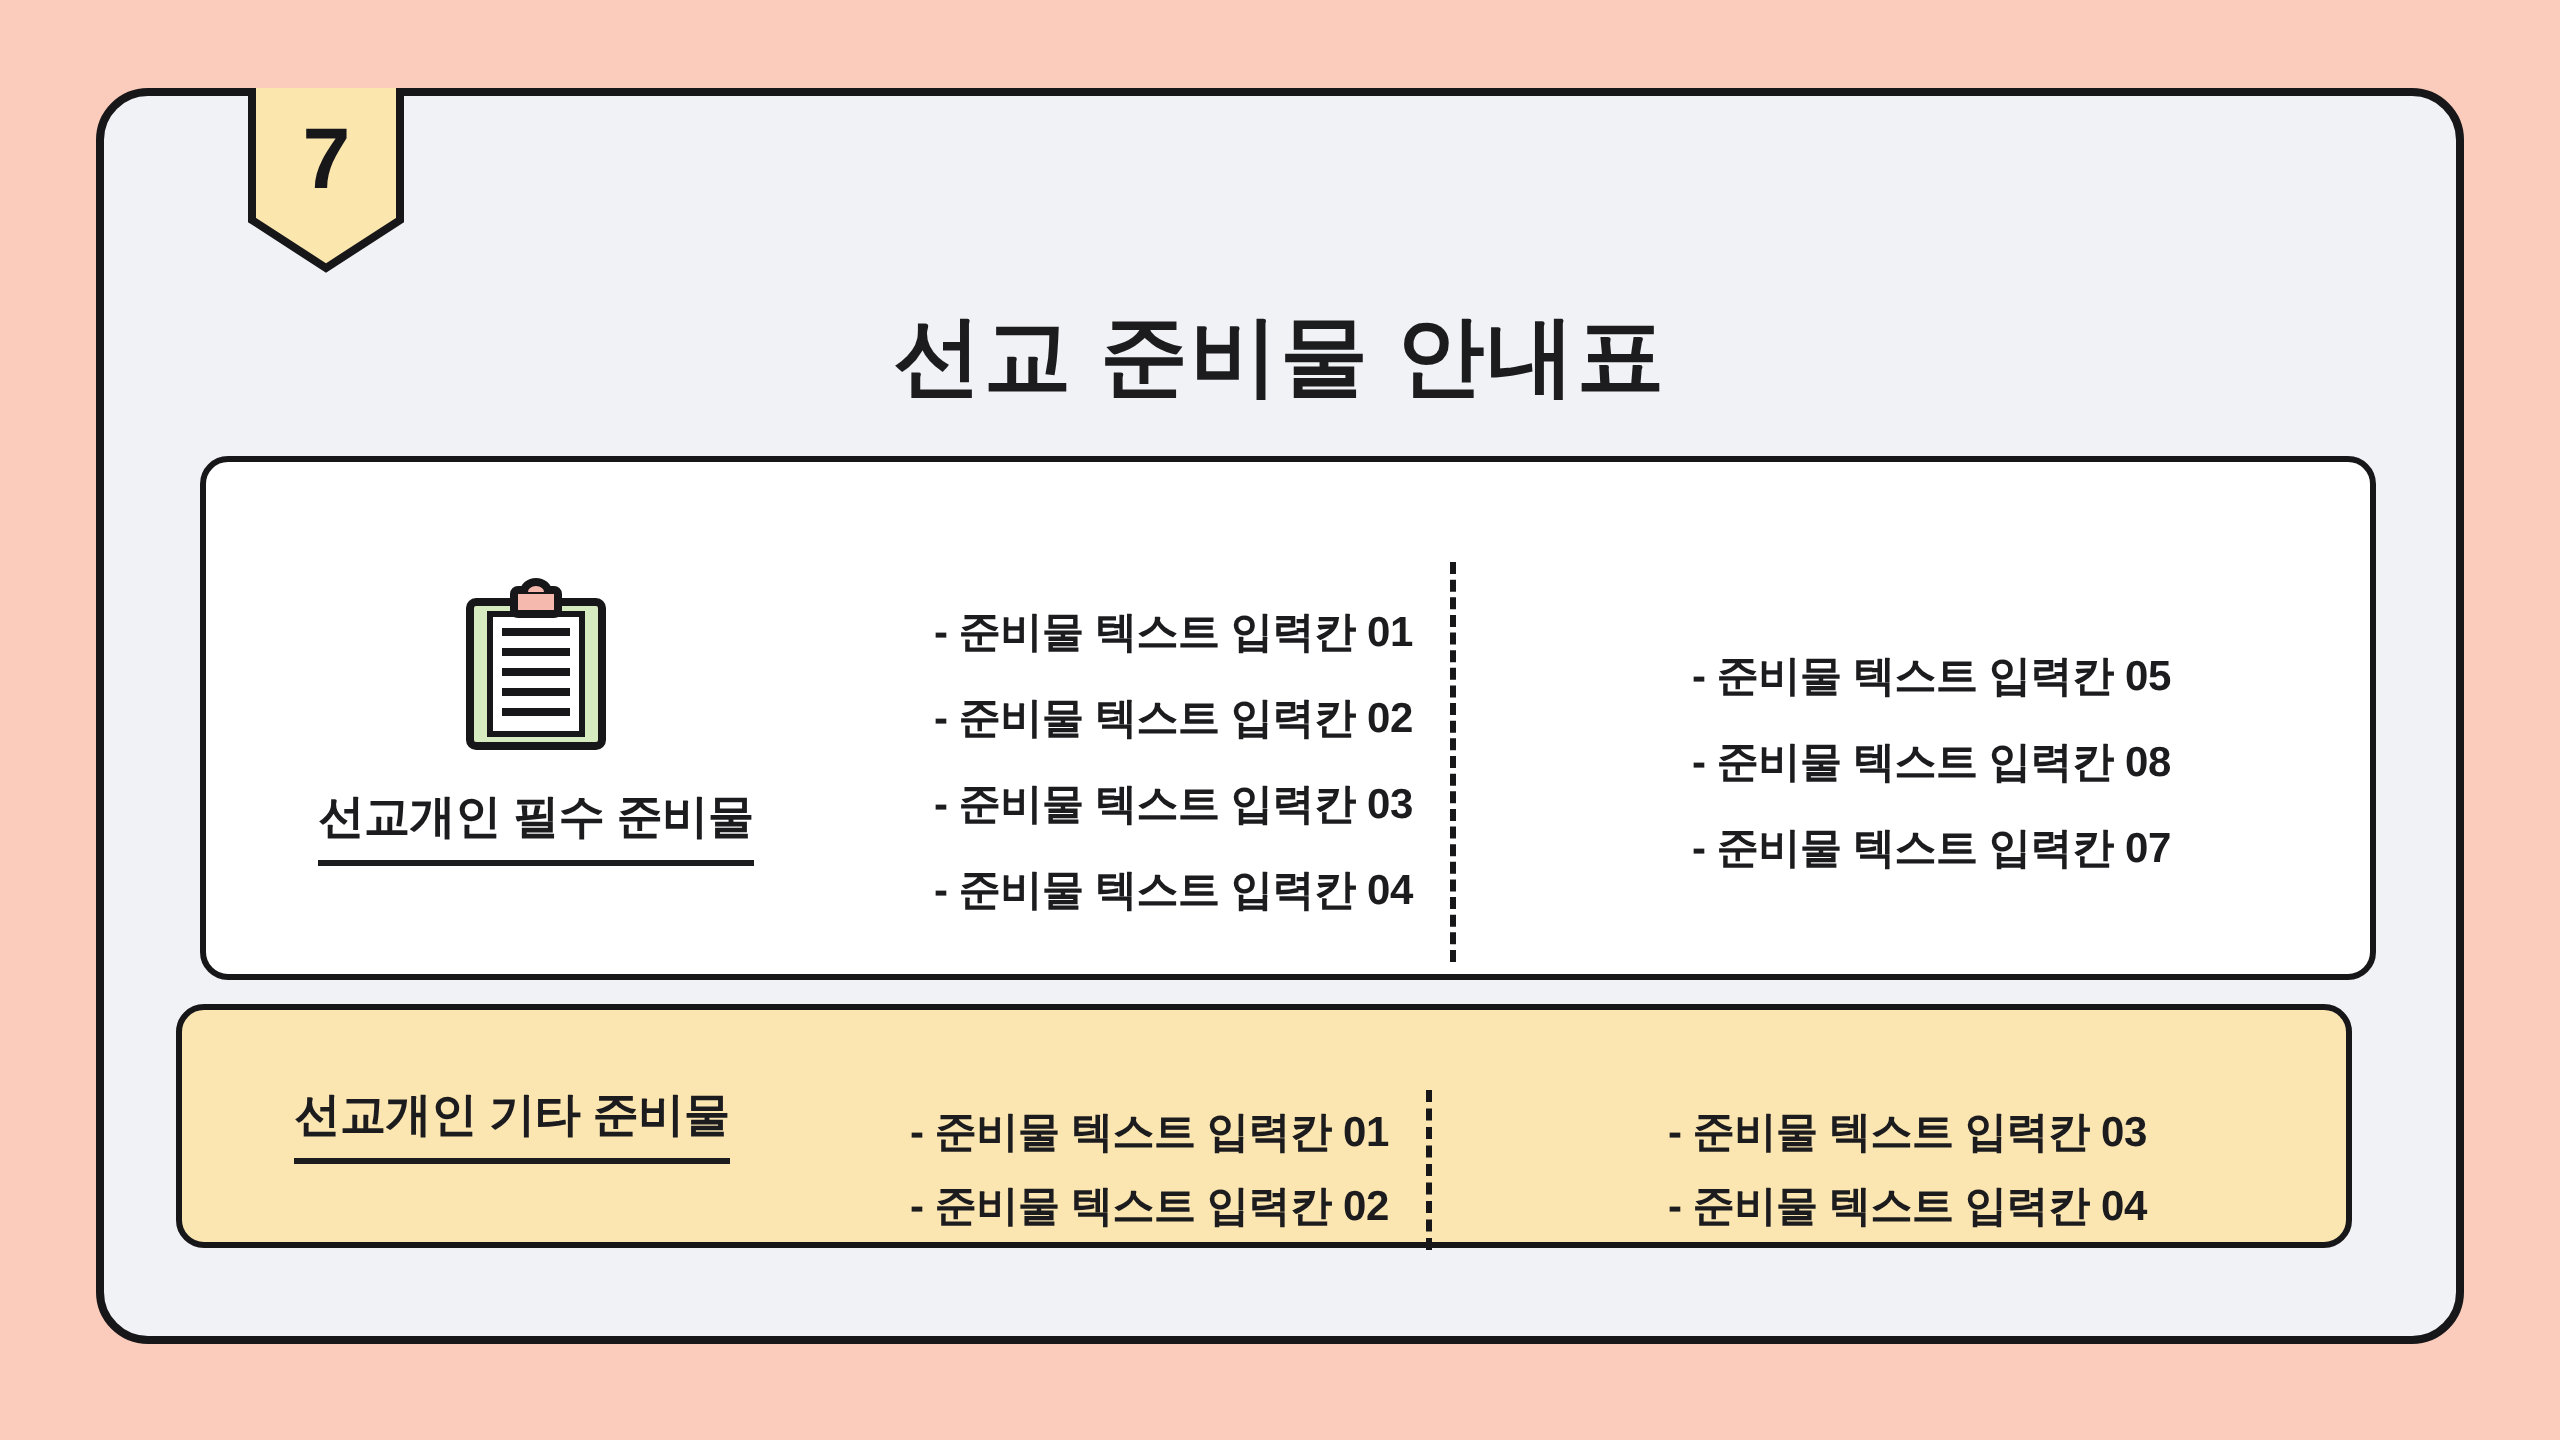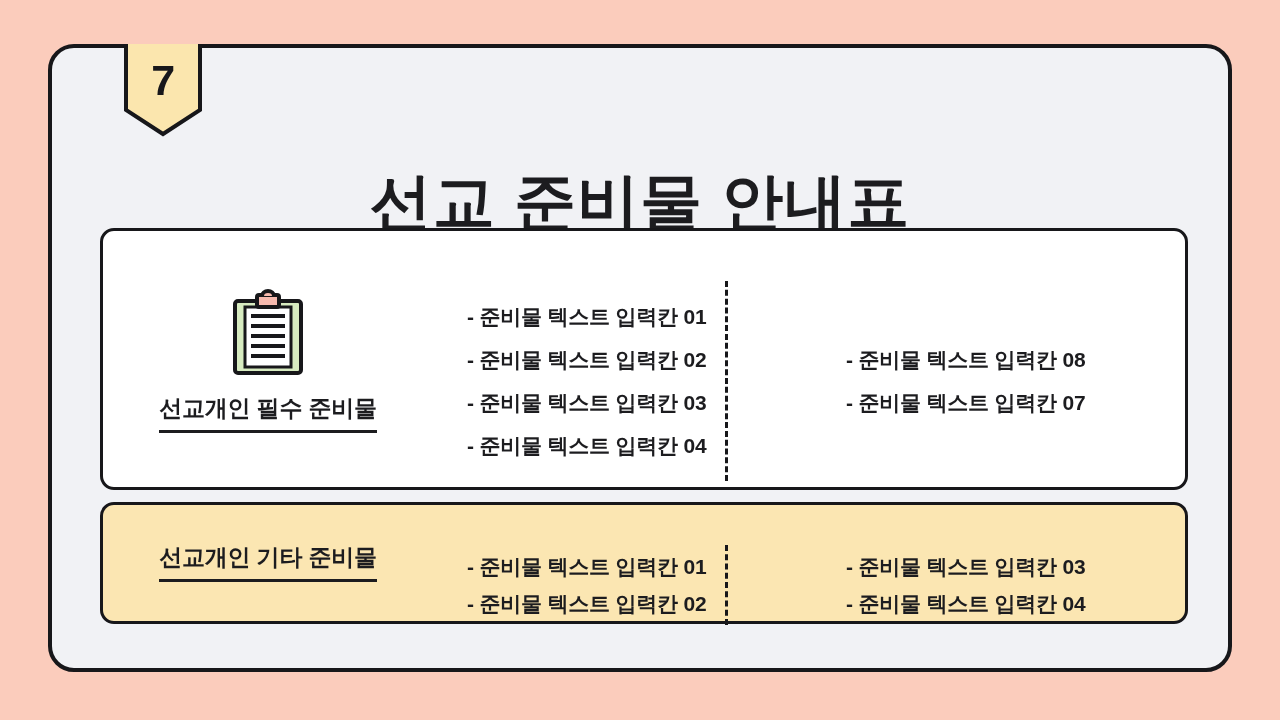--- a/index.html
+++ b/index.html
@@ -60,21 +60,21 @@
     line-height: 1;
   }
 
   
   .title {
     position: absolute;
     left: 0;
     top: 78px;
     width: 100%;
     text-align: center;
-    font-size: 62px;
+    font-size: 44px;
     font-weight: 800;
     color: #1C1C1F;
     letter-spacing: 1px;
     line-height: 1.1;
     white-space: nowrap;
   }
 
   
   .panel {
     position: absolute;
@@ -85,21 +85,21 @@
   .panel-main {
     left: 48px;
     top: 180px;
     width: 1088px;
     height: 262px;
     background: #FFFFFF;
     display: flex;
     align-items: center;
   }
   .panel-extra {
-    left: 48px;
+    left: 36px;
     top: 454px;
     width: 1088px;
     height: 122px;
     background: #FBE6B2;
     display: flex;
     align-items: center;
   }
 
   
   .label-col-main {
@@ -231,20 +231,21 @@
         <div class="items-col left-items">
           <div class="item">- 준비물 텍스트 입력칸 01</div>
           <div class="item">- 준비물 텍스트 입력칸 02</div>
           <div class="item">- 준비물 텍스트 입력칸 03</div>
           <div class="item">- 준비물 텍스트 입력칸 04</div>
         </div>
 
         <div class="divider divider-main"></div>
 
         <div class="items-col right-items">
+          <div class="item">- 준비물 텍스트 입력칸 05</div>
           <div class="item">- 준비물 텍스트 입력칸 08</div>
           <div class="item">- 준비물 텍스트 입력칸 07</div>
         </div>
       </div>
     </div>
 
     <div class="panel panel-extra">
 
       <div class="label-col-extra">
         <div class="section-label">선교개인 기타 준비물</div>

